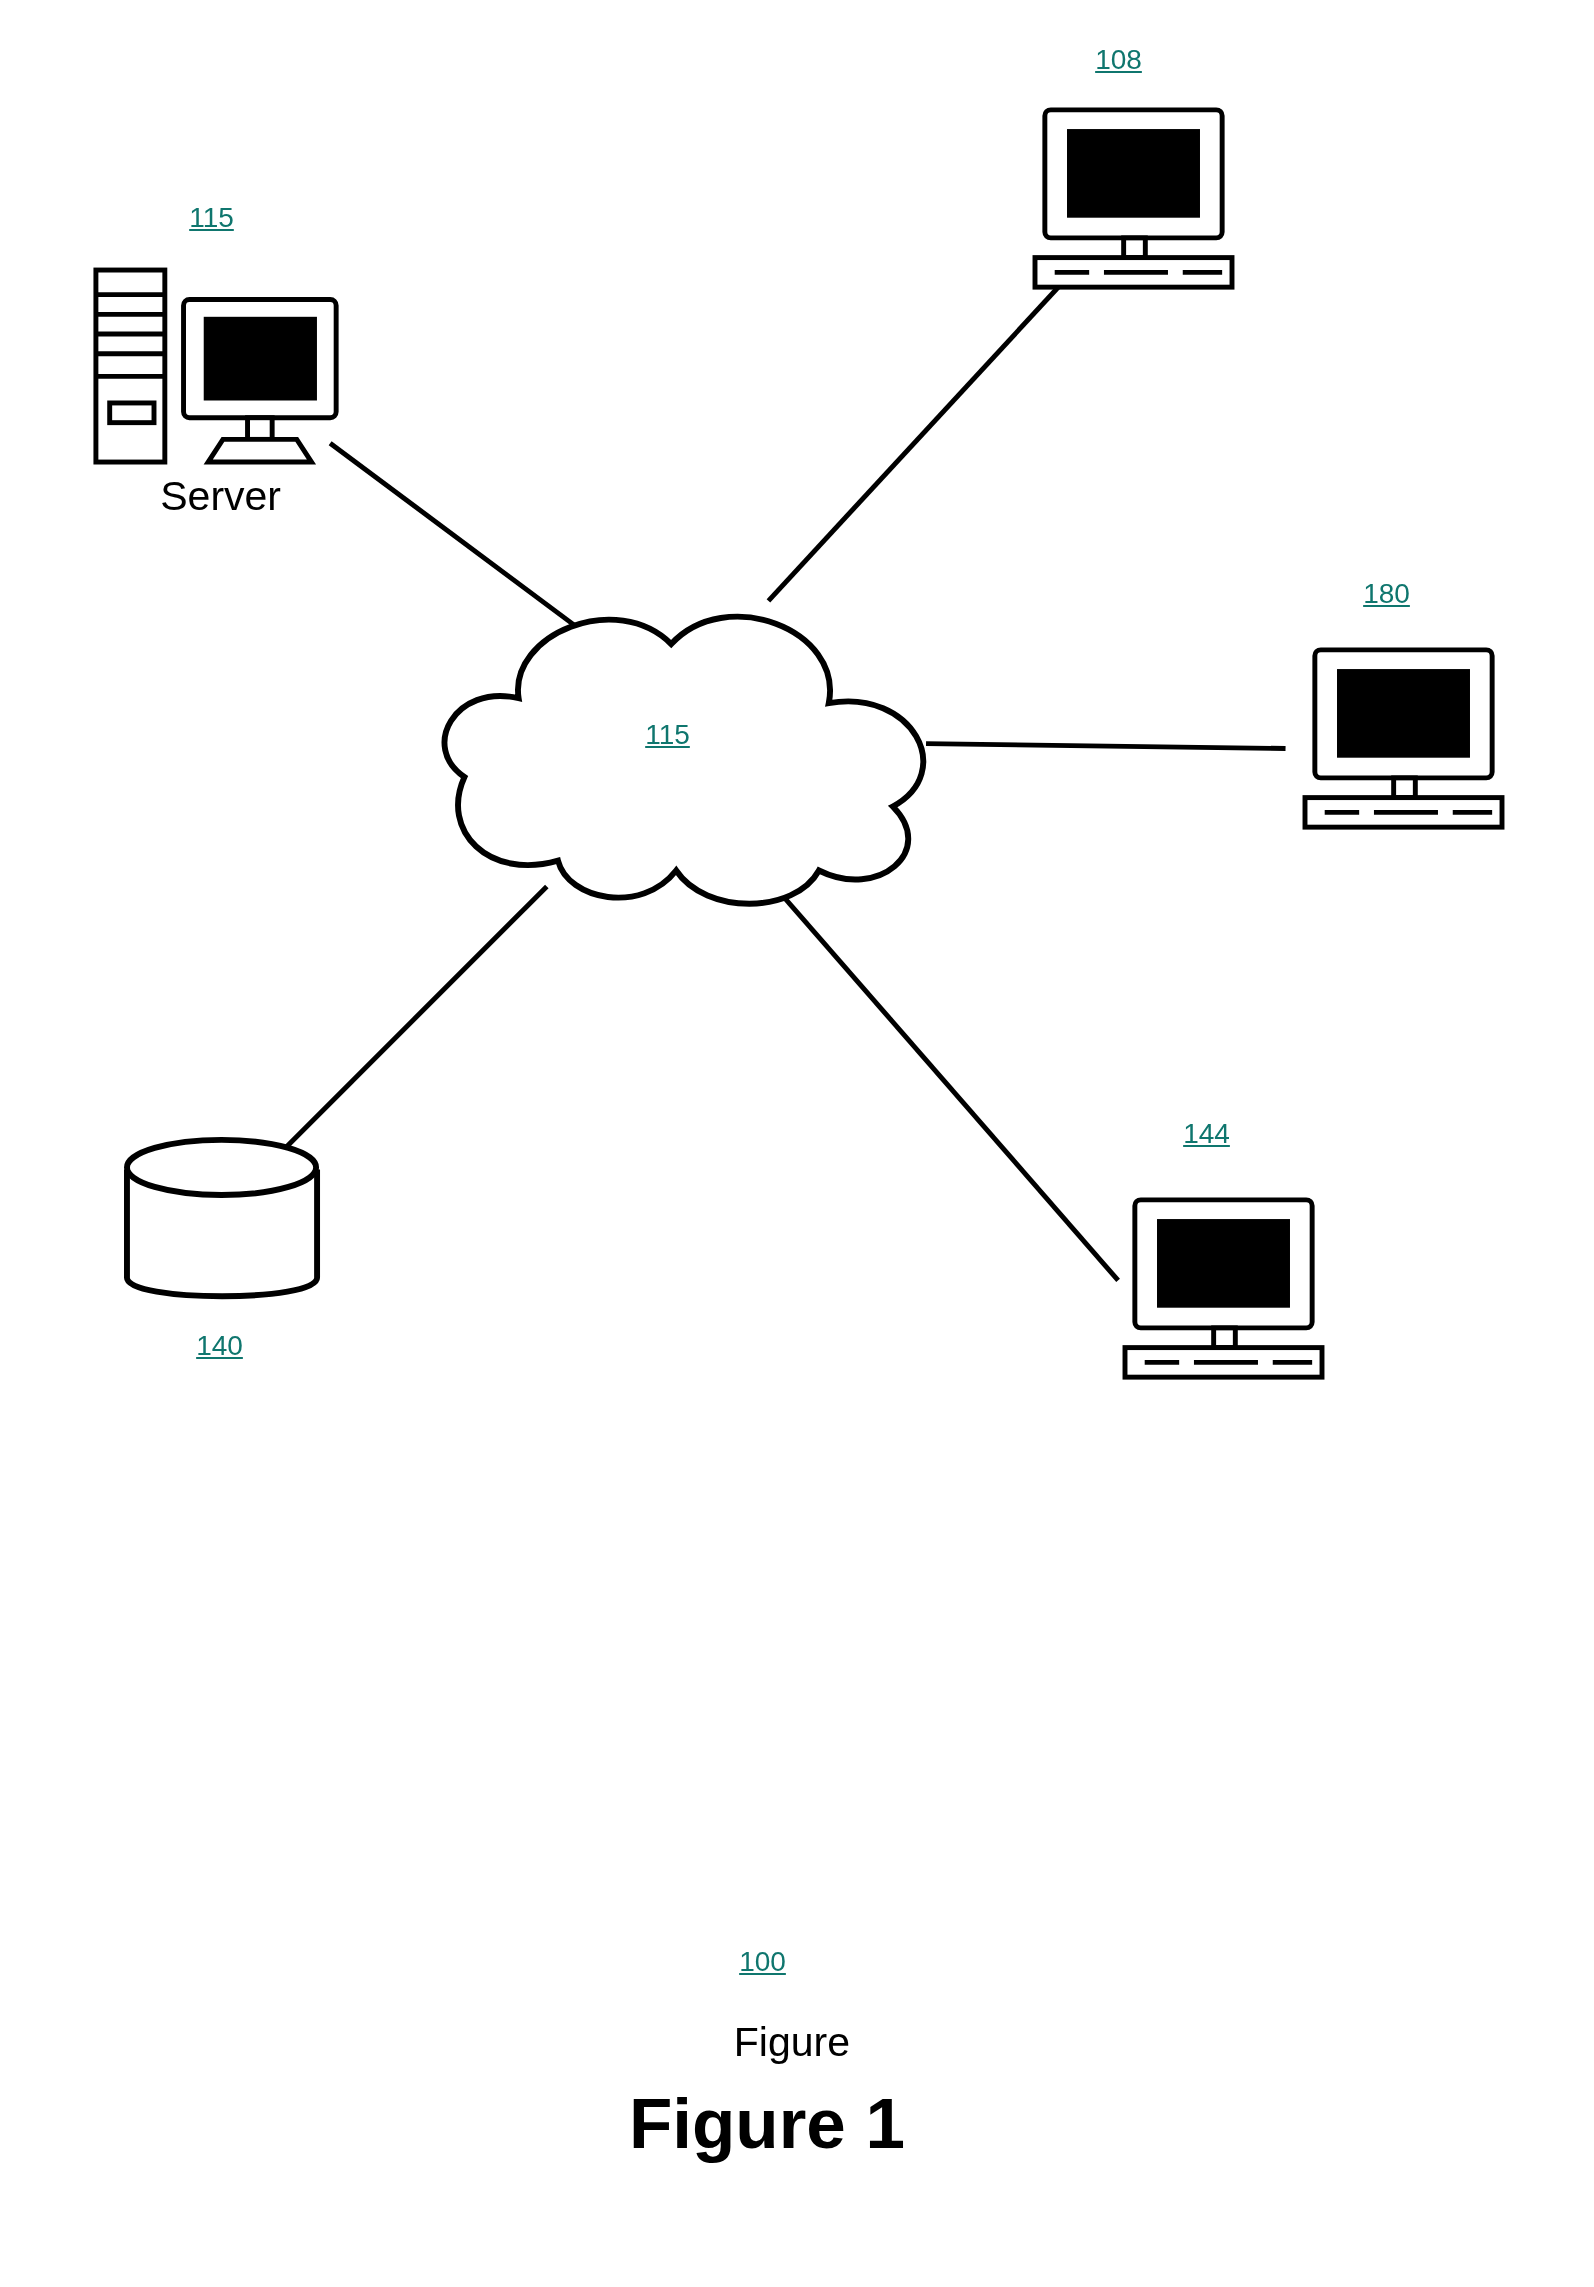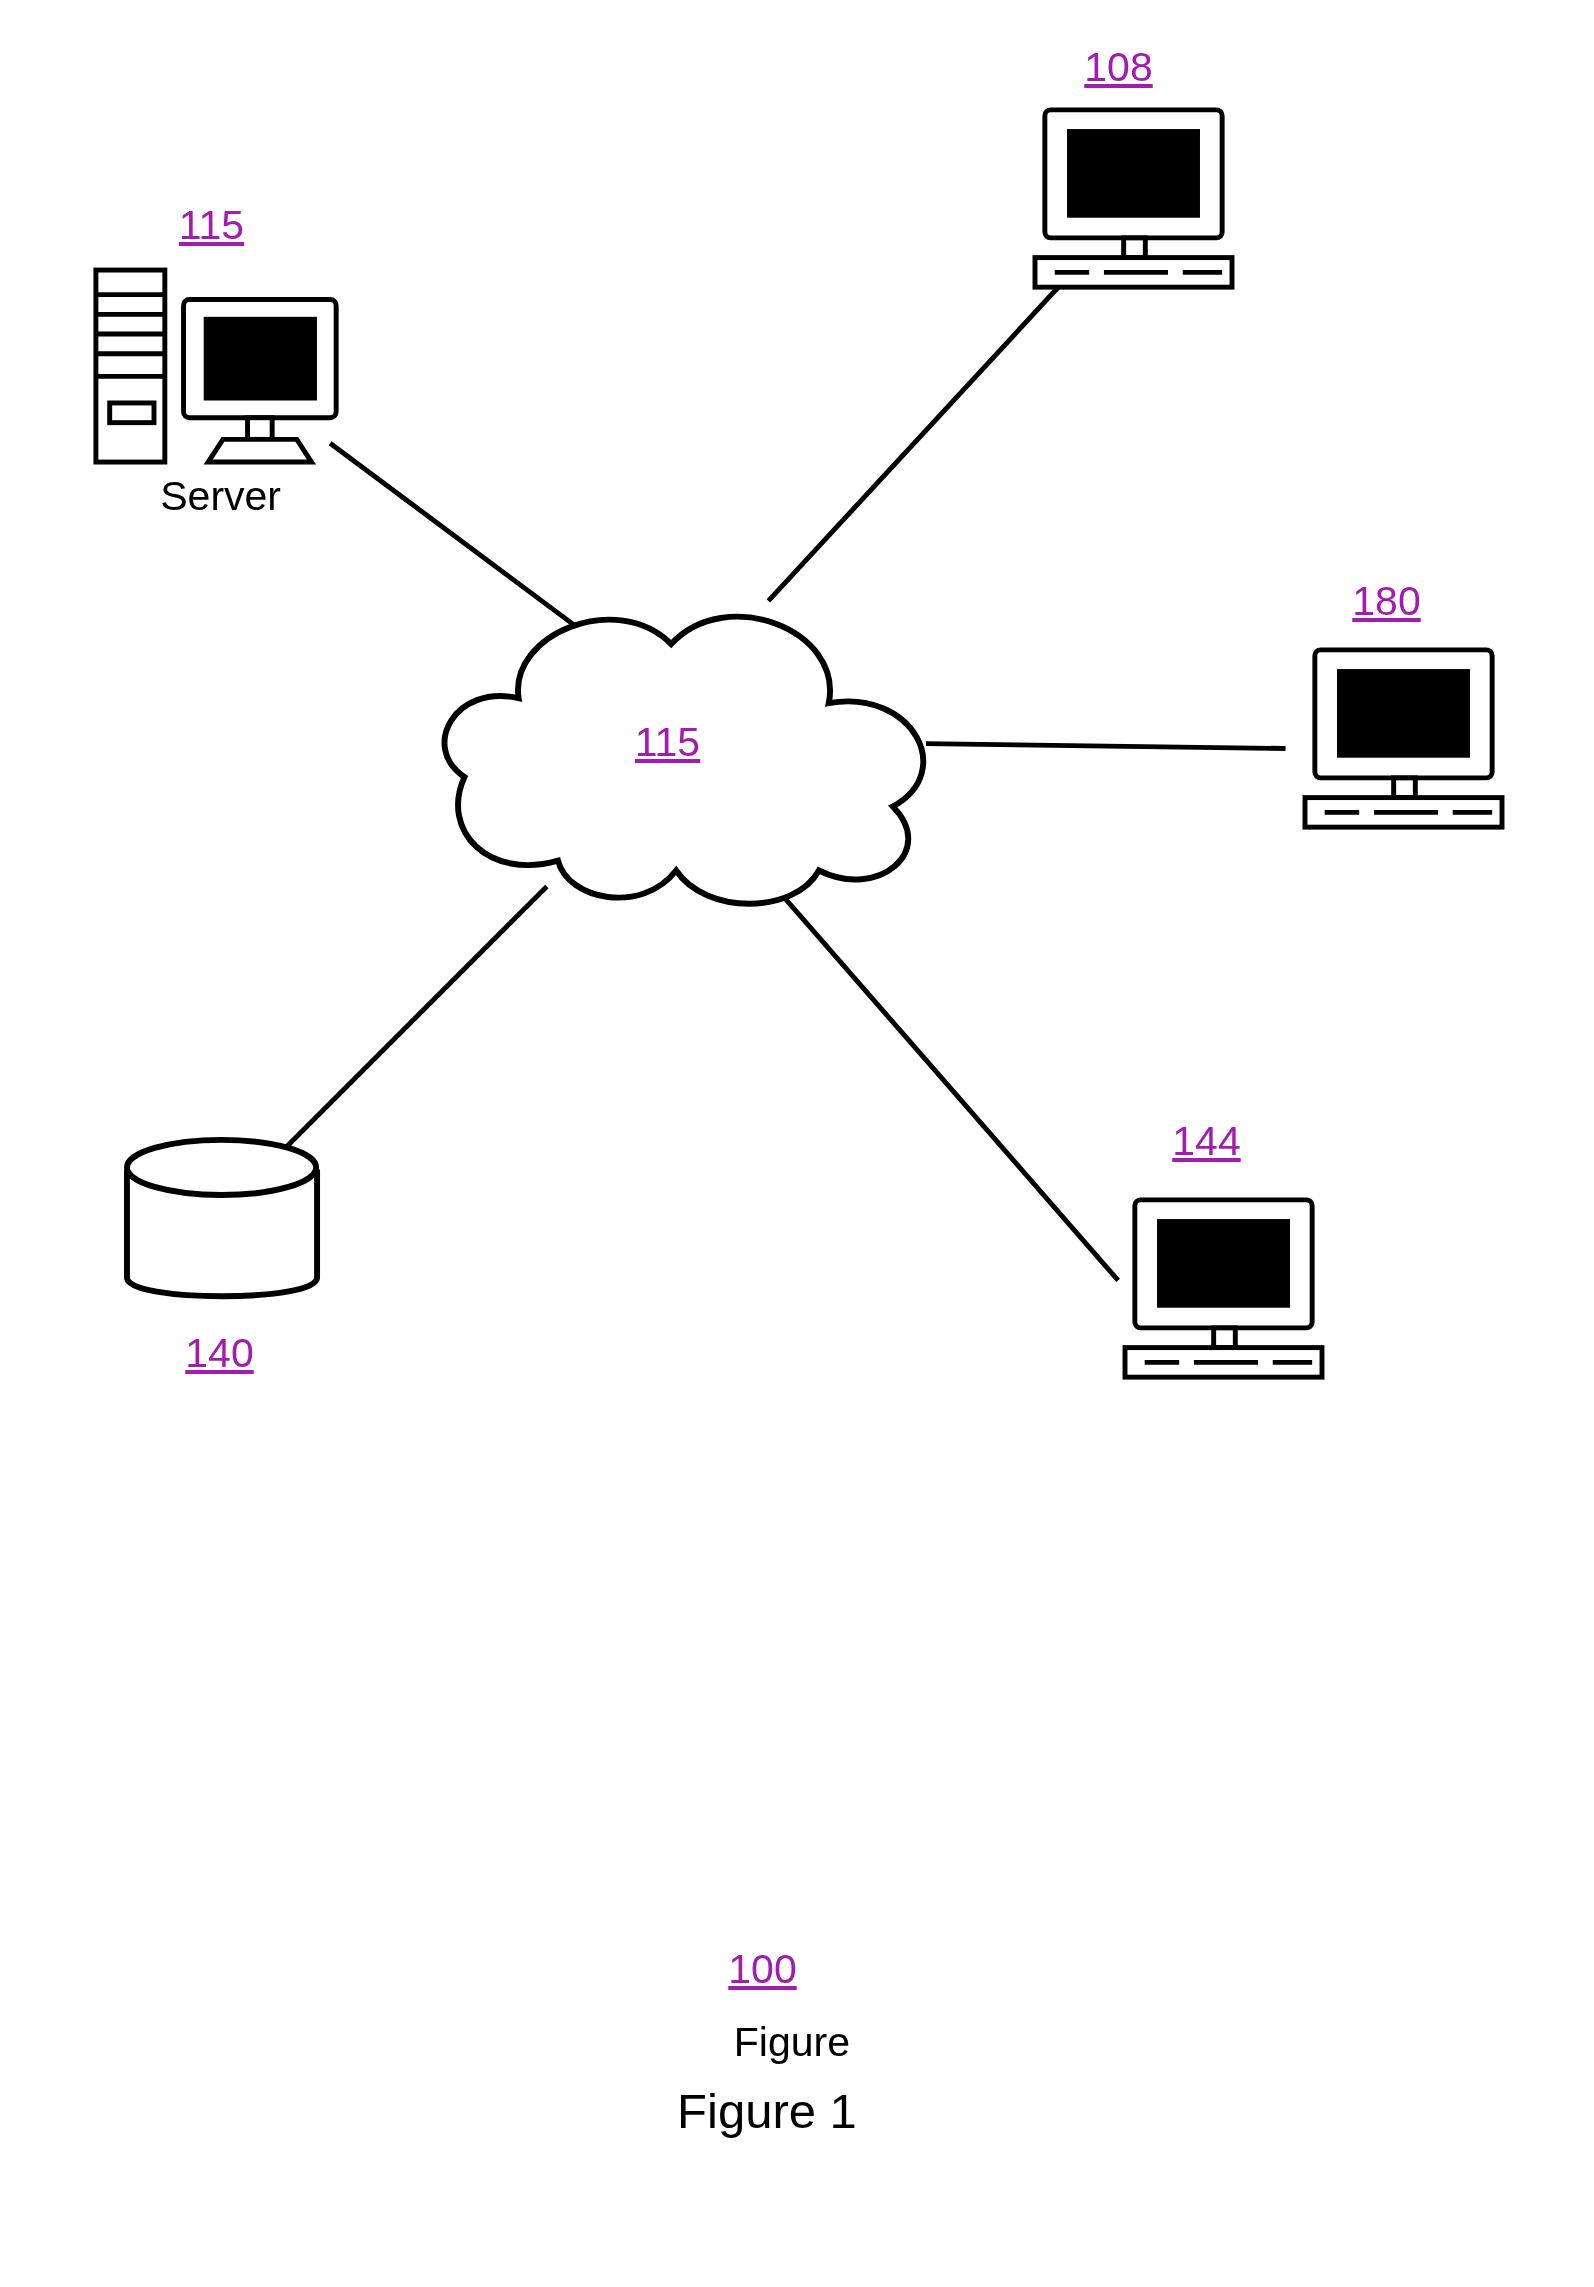--- a/index.html
+++ b/index.html
@@ -10,39 +10,40 @@
   }
   .stage {
     position: relative;
     width: 1595px;
     height: 2287px;
     background: #fff;
   }
   svg { display: block; }
   .ref-label {
     position: absolute;
-    font-size: 41px;
-    color: #a21caf;
+    font-size: 28px;
+    color: #0f766e;
     text-align: center;
     text-decoration: underline;
     white-space: nowrap;
   }
   .plain-label {
     position: absolute;
     font-size: 41px;
     color: #000;
     text-align: right;
     white-space: nowrap;
   }
   .figure-label {
     position: absolute;
-    font-size: 49px;
+    font-size: 71px;
     color: #000;
     text-align: center;
     white-space: nowrap;
+    font-weight: bold;
   }
 </style>
 </head>
 <body>
 
 <div class="stage">
 
   <svg width="1595" height="2287" style="position:absolute;left:0;top:0" viewBox="0 0 1619 2322">
     <g stroke="#000" stroke-width="5" fill="none">
 

